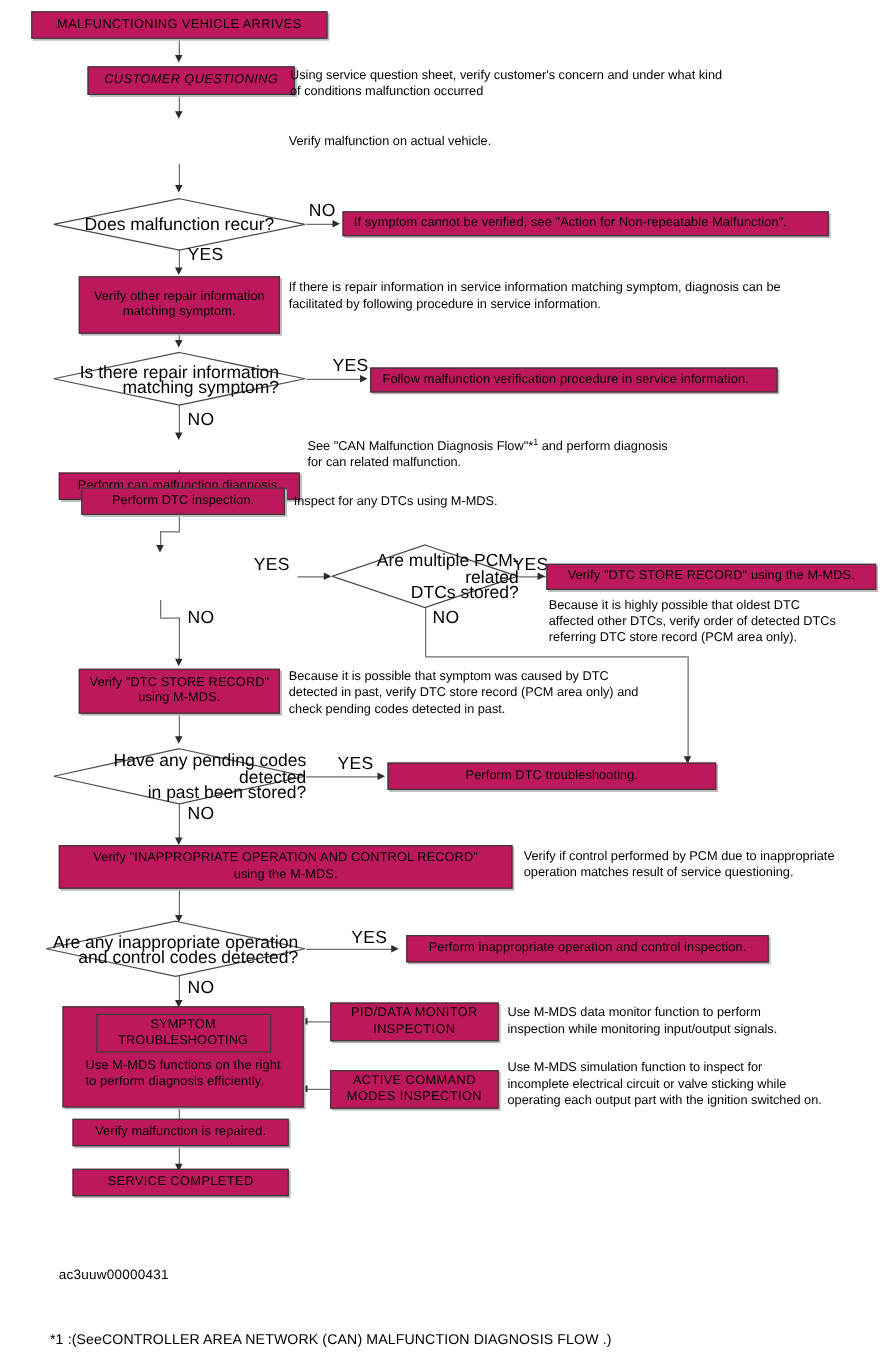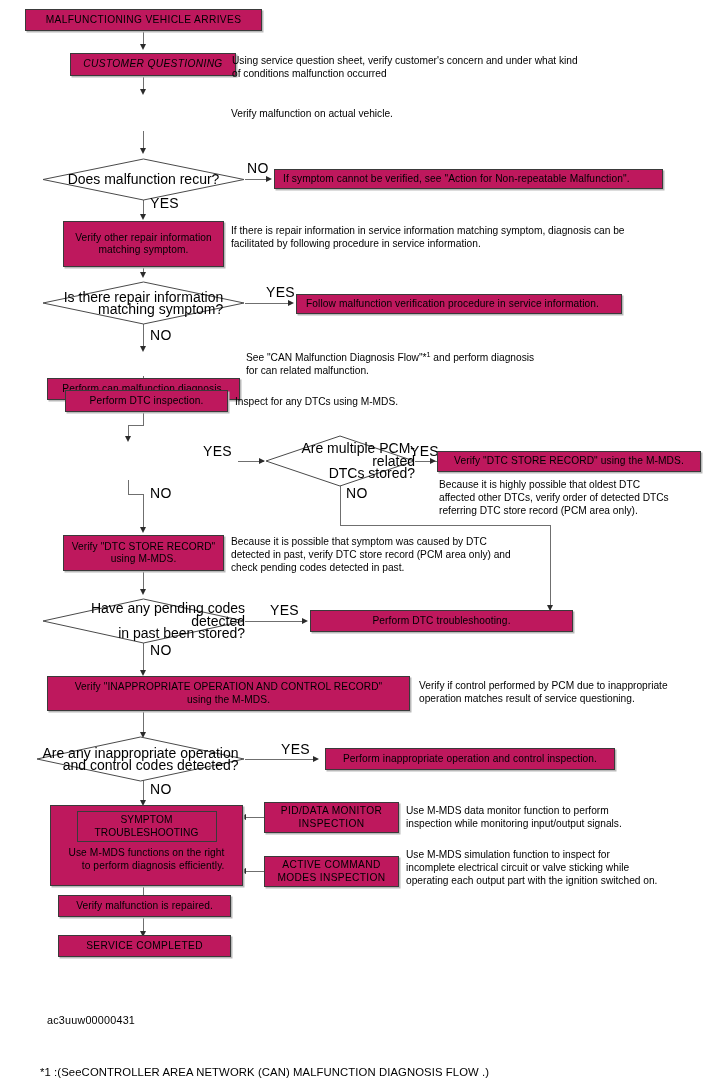--- a/index.html
+++ b/index.html
@@ -293,21 +293,21 @@
 and control codes detected?</div>
   </div>
   <div class="blabel" style="left:281px; top:744px;">YES</div>
   <div class="blabel" style="left:150px; top:784px;">NO</div>
 
   <div class="box" style="left:325px; top:748px; width:290px; height:22px;">Perform inappropriate operation and control inspection.</div>
 
   <div class="box" style="left:50px; top:805px; width:193px; height:81px; flex-direction:column; justify-content:flex-start; padding-top:5px;">
     <div class="box" style="position:relative; left:0; top:0; width:140px; height:31px; box-shadow:none; flex:none;">SYMPTOM
 TROUBLESHOOTING</div>
-    <div style="margin-top:4px; font-size:10.2px; line-height:13px; white-space:pre-line; text-align:right;">Use M-MDS functions on the right
+    <div style="margin-top:4px; font-size:10.2px; line-height:13px; white-space:pre-line; text-align:left;">Use M-MDS functions on the right
 to perform diagnosis efficiently.</div>
   </div>
 
   <div class="box caps" style="left:264px; top:802px; width:135px; height:31px;">PID/DATA MONITOR
 INSPECTION</div>
   <div class="note" style="left:406px; top:804px; width:300px;">Use M-MDS data monitor function to perform
 inspection while monitoring input/output signals.</div>
 
   <div class="box caps" style="left:264px; top:856px; width:135px; height:31px;">ACTIVE COMMAND
 MODES INSPECTION</div>

